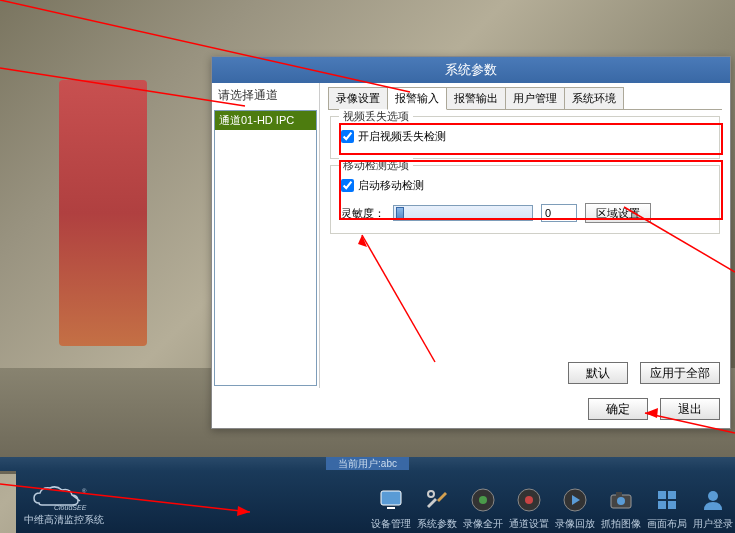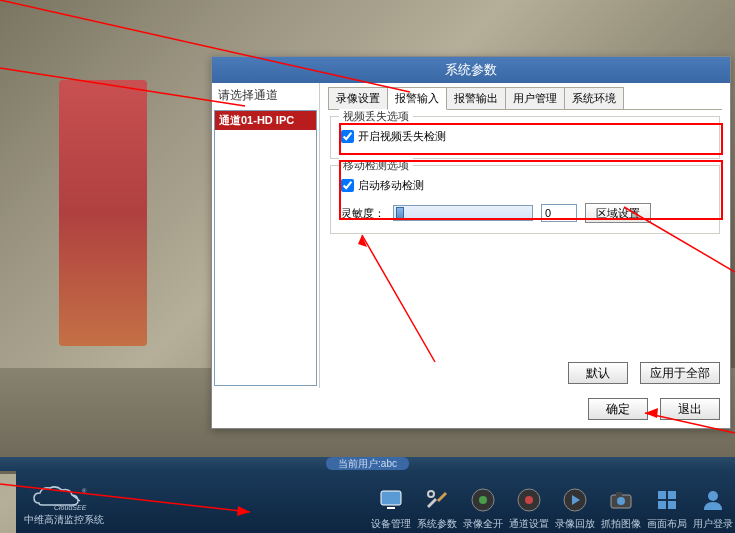--- a/index.html
+++ b/index.html
@@ -8,41 +8,41 @@
 .video-bg::before{content:"";position:absolute;left:8%;top:15%;width:12%;height:50%;background:linear-gradient(to bottom,#c85050,#b04040,#c47045);border-radius:4px;}
 .video-bg::after{content:"";position:absolute;left:0;bottom:11%;width:100%;height:20%;background:linear-gradient(to bottom,#888370,#6a6555);}
 .annotate{position:absolute;pointer-events:none;z-index:50;}
 .red-line{stroke:#ff0000;stroke-width:1.5;fill:none;}
 .dialog{position:absolute;left:211px;top:56px;width:520px;height:373px;background:#fff;border:1px solid #888;box-shadow:0 2px 8px rgba(0,0,0,.3);font-size:12px;z-index:10;}
 .dialog-title{height:26px;background:linear-gradient(to bottom,#4a7ab8,#3968a5);color:#fff;text-align:center;line-height:26px;font-size:13px;}
 .dialog-body{display:flex;height:calc(100% - 66px);}
 .sidebar{width:108px;border-right:1px solid #ccc;display:flex;flex-direction:column;}
 .sidebar-label{padding:4px 6px;font-size:12px;color:#333;}
 .channel-list{flex:1;margin:2px;border:1px solid #7e9db9;background:#fff;}
-.channel-item{background:#b91c1c;color:#fff;padding:2px 4px;font-size:11px;font-weight:bold;}
+.channel-item{background:#4d7c0f;color:#fff;padding:2px 4px;font-size:11px;}
 .content{flex:1;padding:4px 8px;}
 .tabs{display:flex;gap:0;border-bottom:1px solid #aca899;margin-bottom:6px;}
 .tab{padding:3px 7px;font-size:11px;border:1px solid #aca899;border-bottom:none;background:#f0f0f0;cursor:pointer;position:relative;margin-right:-1px;}
 .tab.active{background:#fff;border-bottom:1px solid #fff;margin-bottom:-1px;z-index:1;}
 .fieldset{border:1px solid #d0d0c8;margin:6px 2px;padding:8px 10px 10px;position:relative;}
 .fieldset-legend{position:absolute;top:-8px;left:8px;background:#fff;padding:0 4px;font-size:11px;color:#333;}
 .checkbox-row{display:flex;align-items:center;gap:4px;margin:4px 0;font-size:11px;}
 .checkbox-row input{width:13px;height:13px;}
 .sens-row{display:flex;align-items:center;gap:8px;margin-top:10px;font-size:11px;}
 .slider-track{width:140px;height:16px;border:1px solid #7e9db9;background:linear-gradient(to bottom,#e8f0fb,#d4e4f7);position:relative;}
 .slider-thumb{position:absolute;left:2px;top:1px;width:8px;height:12px;background:linear-gradient(to bottom,#8bb8e8,#5a8cc8);border:1px solid #3968a5;}
 .num-input{width:36px;height:18px;border:1px solid #7e9db9;padding:1px 3px;font-size:11px;}
 .small-btn{height:20px;padding:0 10px;font-size:11px;background:linear-gradient(to bottom,#fff,#e8e8e8);border:1px solid #888;cursor:pointer;}
 .bottom-row{position:absolute;right:10px;bottom:44px;display:flex;gap:12px;}
 .dialog-footer{position:absolute;right:10px;bottom:8px;display:flex;gap:12px;}
 .dlg-btn{width:60px;height:22px;font-size:12px;background:linear-gradient(to bottom,#fff,#e3e3e3);border:1px solid #707070;cursor:pointer;}
 .red-box{position:absolute;border:2px solid #ff0000;pointer-events:none;z-index:20;}
 .taskbar{position:absolute;left:16px;bottom:0;width:100%;height:62px;background:linear-gradient(to bottom,#1a3a5a 0%,#0d2540 100%);display:flex;align-items:flex-end;padding:0 8px 2px;z-index:5;}
 .userbar{position:absolute;left:0;bottom:62px;width:100%;height:14px;background:linear-gradient(to bottom,#2a4a6a,#1a3a5a);text-align:center;color:#cde;font-size:10px;line-height:14px;z-index:5;}
-.userbar span{background:#3968a5;padding:1px 12px;border-radius:6px;}
+.userbar span{background:#3968a5;padding:1px 12px;border-radius:0;}
 .logo-area{display:flex;flex-direction:column;align-items:center;color:#bcd;font-size:10px;margin-right:auto;padding-bottom:4px;}
 .logo-cloud{width:80px;height:30px;position:relative;}
 .logo-cloud svg{width:100%;height:100%;}
 .tb-items{display:flex;gap:6px;padding-right:10px;}
 .tb-item{display:flex;flex-direction:column;align-items:center;gap:2px;color:#bcd;font-size:10px;cursor:pointer;}
 .tb-icon{width:30px;height:30px;display:flex;align-items:center;justify-content:center;border-radius:4px;}
 .tb-icon svg{width:28px;height:28px;}
 </style>
 </head>
 <body>

